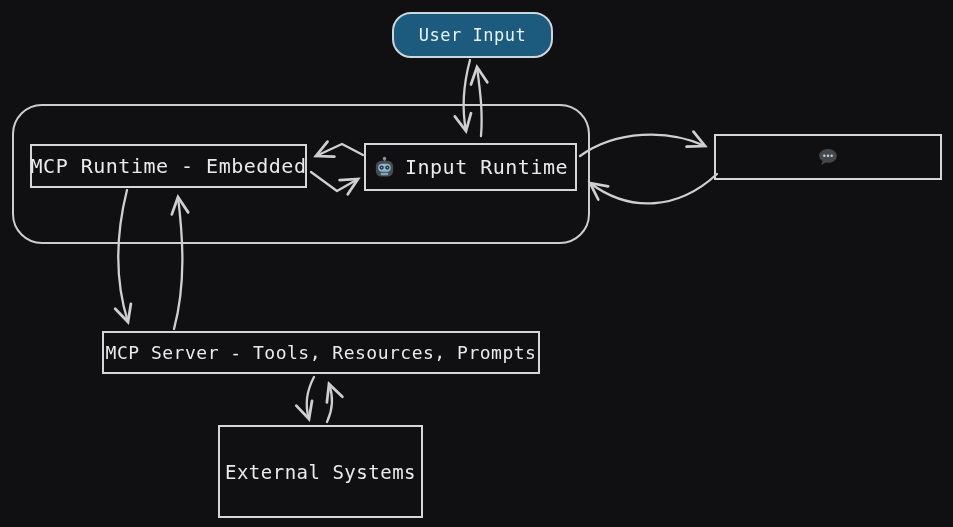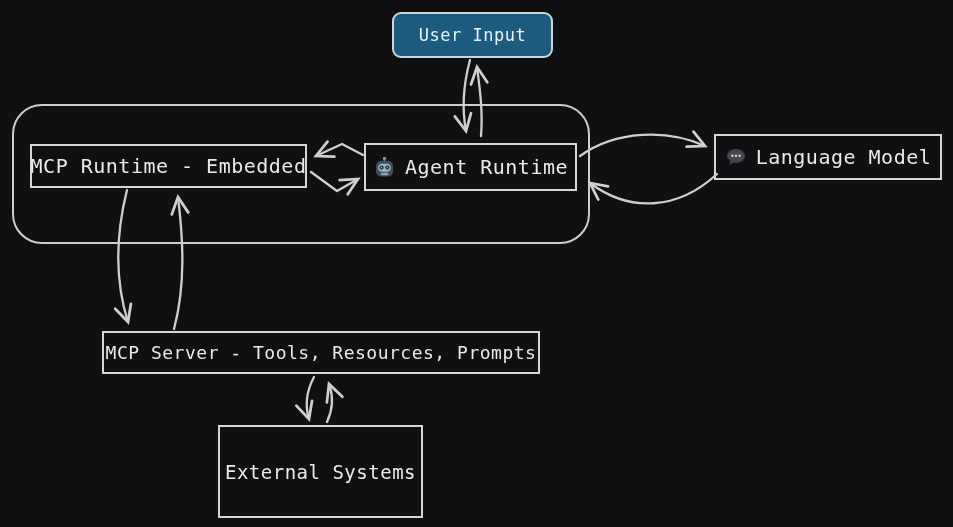--- a/index.html
+++ b/index.html
@@ -31,21 +31,21 @@
     box-sizing:border-box;
     color:var(--text);
     letter-spacing:0.5px;
     white-space:nowrap;
   }
   .node .icon{display:flex;align-items:center;justify-content:center;}
   .user-input{
     left:392px;top:12px;width:161px;height:46px;
     background:#1c5a7e;
     border:2.5px solid #ccd6dc;
-    border-radius:9px;
+    border-radius:19px;
     color:#e8f2fa;
     font-size:17px;
   }
   .mcp-client{left:30px;top:144px;width:277px;height:44px;font-size:20px;}
   .agent-runtime{left:364px;top:143px;width:213px;height:48px;font-size:20px;}
   .language-model{left:714px;top:134px;width:228px;height:46px;font-size:20px;}
   .mcp-server{left:102px;top:331px;width:438px;height:43px;font-size:18px;}
   .external-systems{left:218px;top:425px;width:205px;height:93px;font-size:19px;}
   .edges{
     position:absolute;left:0;top:0;width:953px;height:527px;
@@ -81,33 +81,32 @@
         <rect x="11.2" y="3.2" width="1.6" height="2.2" fill="#8a9097"></rect>
         <rect x="3" y="5" width="18" height="16.5" rx="5.5" fill="#454c53"></rect>
         <rect x="5.4" y="8" width="13.2" height="8.4" rx="4.2" fill="#8fb6cc"></rect>
         <circle cx="9" cy="12.1" r="2.2" fill="#273540"></circle>
         <circle cx="15" cy="12.1" r="2.2" fill="#273540"></circle>
         <circle cx="9" cy="12.1" r="0.7" fill="#9fc6da"></circle>
         <circle cx="15" cy="12.1" r="0.7" fill="#9fc6da"></circle>
         <rect x="8" y="17.4" width="8" height="2.6" rx="1.3" fill="#7da8be"></rect>
       </svg>
     </span>
-    <span>Agent Runtime</span>
+    <span>Input Runtime</span>
   </div>
 
   <div class="node language-model">
     <span class="icon">
       <svg width="22" height="22" viewBox="0 0 24 24">
         <path d="M12 3.2c-5.4 0-9.7 3.3-9.7 7.4 0 2.4 1.5 4.5 3.8 5.8l-1.6 4.4 5.2-2.7c.8.1 1.5.2 2.3.2 5.4 0 9.7-3.3 9.7-7.4S17.4 3.2 12 3.2z" fill="#42484e"></path>
         <circle cx="8" cy="10.6" r="1.35" fill="#ccd2d7"></circle>
         <circle cx="12" cy="10.6" r="1.35" fill="#ccd2d7"></circle>
         <circle cx="16" cy="10.6" r="1.35" fill="#ccd2d7"></circle>
       </svg>
     </span>
-    <span>Language Model</span>
   </div>
 
   <div class="node external-systems">
     <span>External Systems</span>
   </div>
 
   <div class="node mcp-server">
     <span>MCP Server - Tools, Resources, Prompts</span>
   </div>
 

